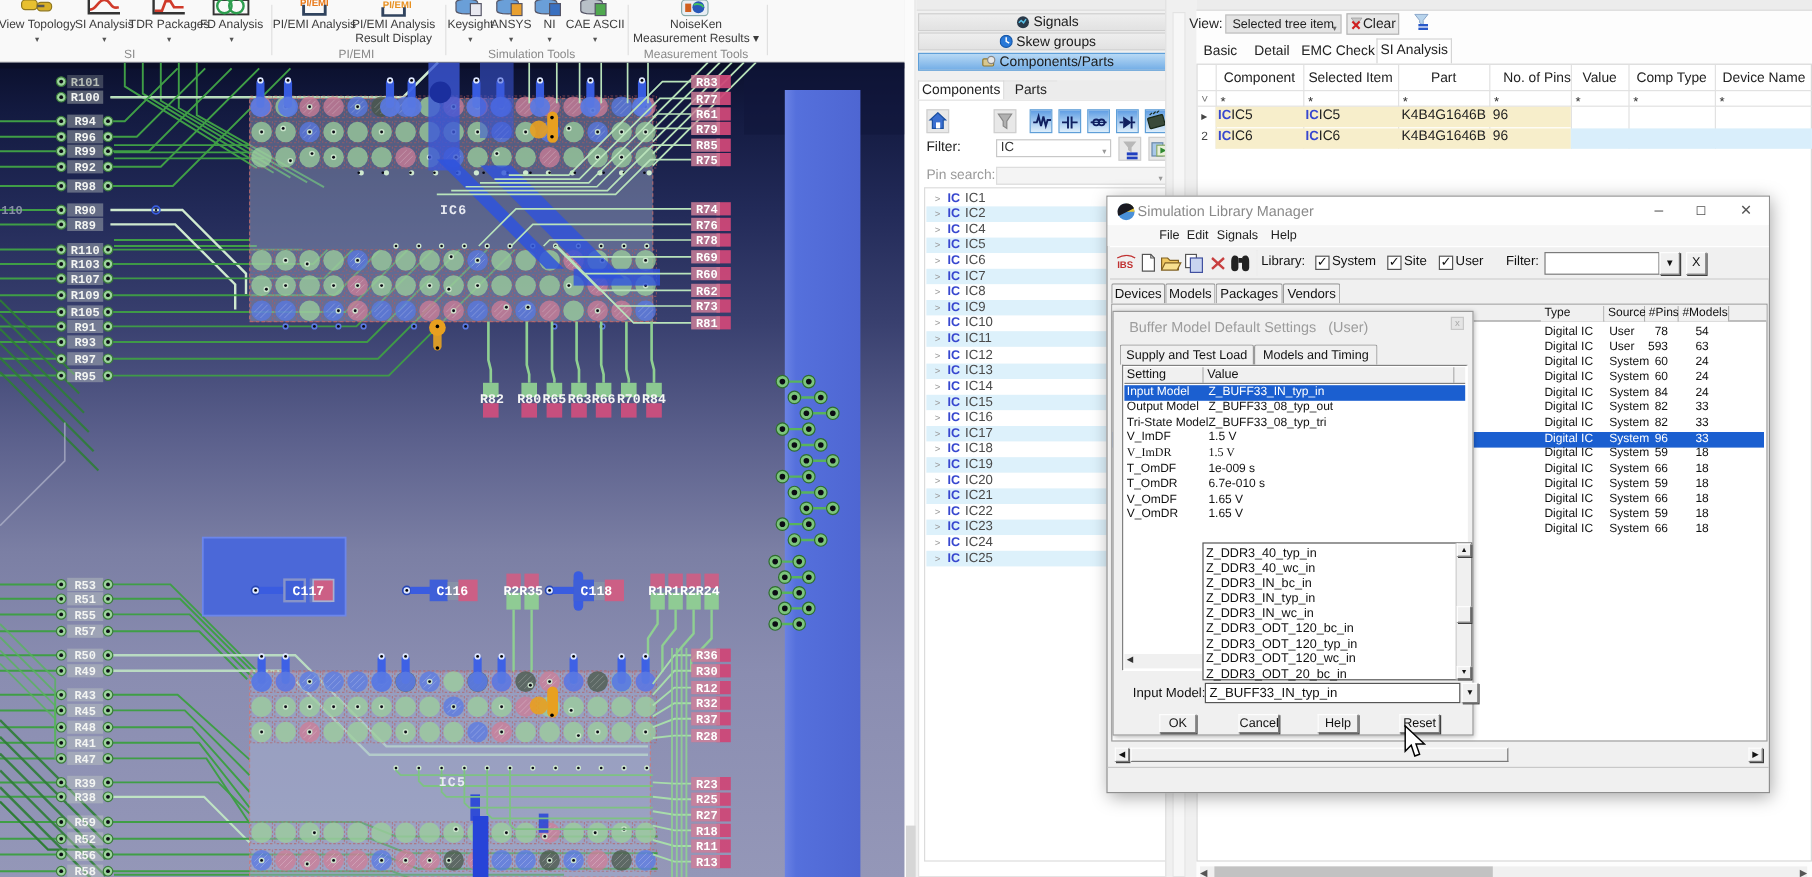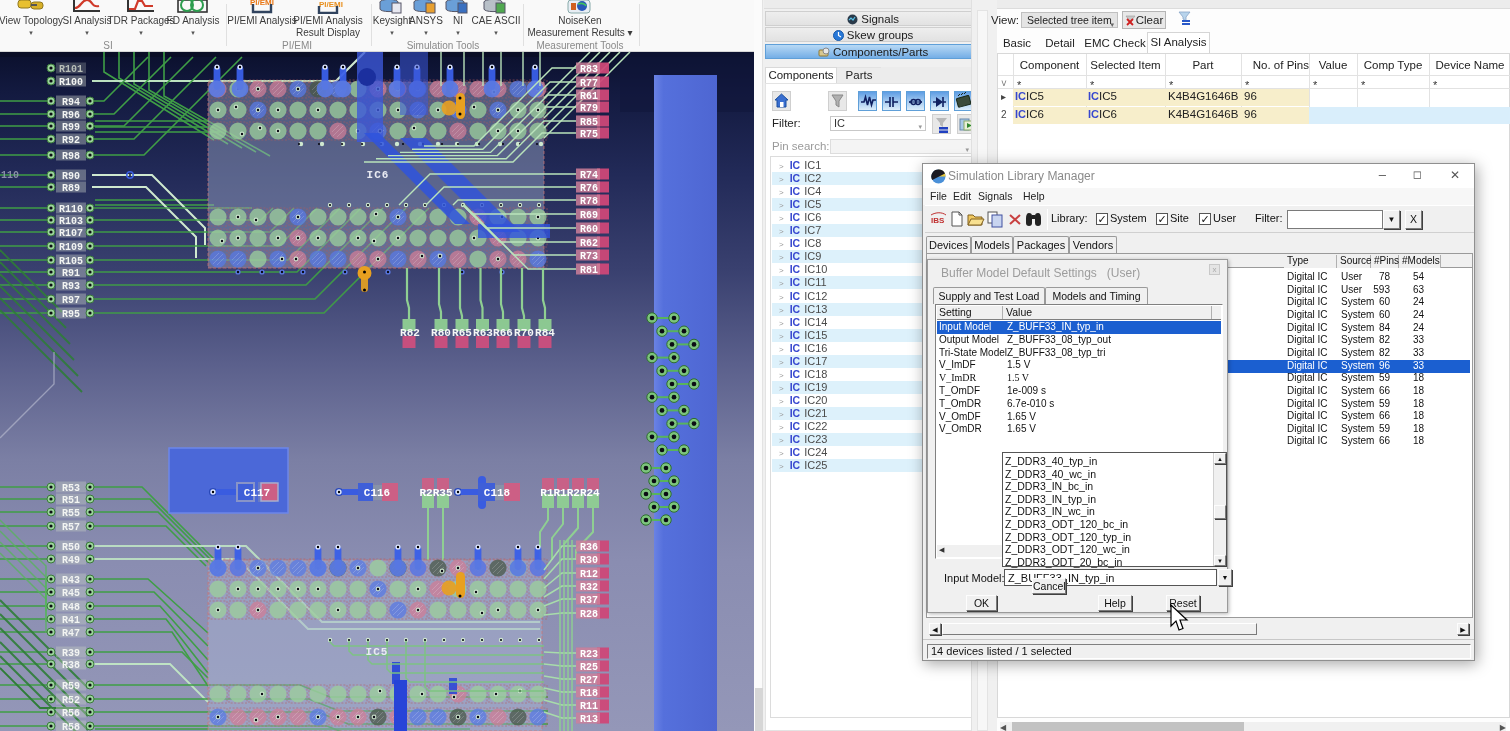--- a/index.html
+++ b/index.html
@@ -35,21 +35,21 @@
 #rightpanel { left:997px; top:0; width:513px; height:731px; background:#fdfdfd; }
 .rtab { position:absolute; top:0; height:19px; font-size:11.5px; color:#222; text-align:center; line-height:18px; }
 
 .hdrcell { position:absolute; font-size:11.5px; color:#222; text-align:center; }
 .gridv { position:absolute; width:1px; background:#e2e2e2; }
 
 #dlg { left:922px; top:163px; width:553px; height:498px; background:#f0f0f0; border:1px solid #8f8f8f; box-shadow:2px 3px 14px rgba(0,0,0,0.35); }
 #dlgtitle { position:absolute; left:0; top:0; width:100%; height:24px; background:#ffffff; }
 #dlgtitle .t { position:absolute; left:25px; top:5px; font-size:12px; color:#8a8a8a; }
 #dlgmenu { position:absolute; left:0; top:24px; width:100%; height:17px; background:#f7f7f7; font-size:10.5px; color:#222; }
-#dlgmenu span { margin-right:0px; position:absolute; top:2px;}
+#dlgmenu span { margin-right:0px; position:absolute; top:2px;margin-left:36px;}
 #dlgtools { position:absolute; left:2px; top:41px; width:549px; height:28px; border-top:1px solid #ffffff; border-bottom:1px solid #d0d0d0; background:#f0f0f0;}
 .dtab { position:absolute; top:0px; height:17px; border:1px solid #9a9a9a; border-bottom:none; background:#f0f0f0; font-size:11px; color:#111; text-align:center; line-height:16px; border-radius:2px 2px 0 0;}
 .win95 { border-top:1px solid #ffffff; border-left:1px solid #ffffff; border-right:1px solid #7a7a7a; border-bottom:1px solid #7a7a7a; }
 .sunken { border-top:1px solid #808080; border-left:1px solid #808080; border-right:1px solid #ffffff; border-bottom:1px solid #ffffff; }
 .btn95 { position:absolute; background:#f0f0f0; border:1px solid #7a7a7a; border-top-color:#fdfdfd; border-left-color:#fdfdfd; box-shadow:1px 1px 0 #404040; font-size:10.5px; color:#111; text-align:center; }
 .cb { position:absolute; width:12px; height:12px; background:#fff; border:1px solid #555; font-size:11px; line-height:11px; text-align:center; color:#111; }
 </style></head><body>
 <div id="ribbon" class="abs">
 <div class="rlabel" style="left:31px">View Topology</div>
 <div class="rcaret" style="left:31px">▾</div>
@@ -1959,26 +1959,25 @@
 <div style="position:absolute;right:0;top:0;width:13px;height:113px;background:#f0f0f0;border-left:1px solid #d0d0d0;">
 <div class="btn95" style="left:0px;top:0px;width:12px;height:11px;font-size:6px;line-height:10px;">▲</div>
 <div class="btn95" style="left:0px;top:52px;width:12px;height:14px;"></div>
 <div class="btn95" style="left:0px;bottom:0px;width:12px;height:11px;font-size:6px;line-height:10px;">▼</div>
 </div>
       </div>
 <div style="position:absolute;left:16px;top:312px;font-size:11px;color:#111;">Input Model:</div>
 <div style="position:absolute;left:76px;top:309px;width:213px;height:17px;background:#fff;border:1px solid #555;font-size:11px;color:#111;padding:2px 0 0 3px;">Z_BUFF33_IN_typ_in</div>
 <div class="btn95" style="left:290px;top:309px;width:14px;height:17px;font-size:7px;line-height:16px;">▼</div>
 <div class="btn95" style="left:38px;top:335px;width:31px;height:16px;line-height:15px;">OK</div>
-<div class="btn95" style="left:104px;top:318px;width:34px;height:16px;line-height:15px;">Cancel</div>
+<div class="btn95" style="left:104px;top:335px;width:34px;height:16px;line-height:15px;">Cancel</div>
 <div class="btn95" style="left:170px;top:335px;width:34px;height:16px;line-height:15px;">Help</div>
 <div class="btn95" style="left:238px;top:335px;width:34px;height:16px;line-height:15px;">Reset</div>
 </div>
 <div style="position:absolute;left:6px;top:459px;width:540px;height:12px;background:#f0f0f0;">
 <div class="btn95" style="left:0;top:0;width:12px;height:12px;font-size:7px;line-height:11px;">◀</div>
 <div class="win95" style="position:absolute;left:13px;top:0;width:315px;height:12px;background:#f0f0f0;"></div>
 <div class="btn95" style="right:0px;top:0;width:12px;height:12px;font-size:7px;line-height:11px;">▶</div>
 </div>
 <div style="position:absolute;left:0px;top:475px;width:551px;height:2px;border-top:1px solid #c8c8c8;"></div>
-<div class="sunken" style="position:absolute;left:4px;top:480px;width:544px;height:15px;font-size:11px;color:#111;padding-left:3px;">14 devices listed / 1 selected</div>
 </div>
 <svg class="abs" style="left:1168px;top:604px;" width="24" height="30">
     <path d="M3 1 L3 22 L8 17 L11 26 L15 24.5 L12 16 L19 16 Z" fill="#fff" stroke="#000" stroke-width="1.2"></path>
   </svg>
 </body></html>

